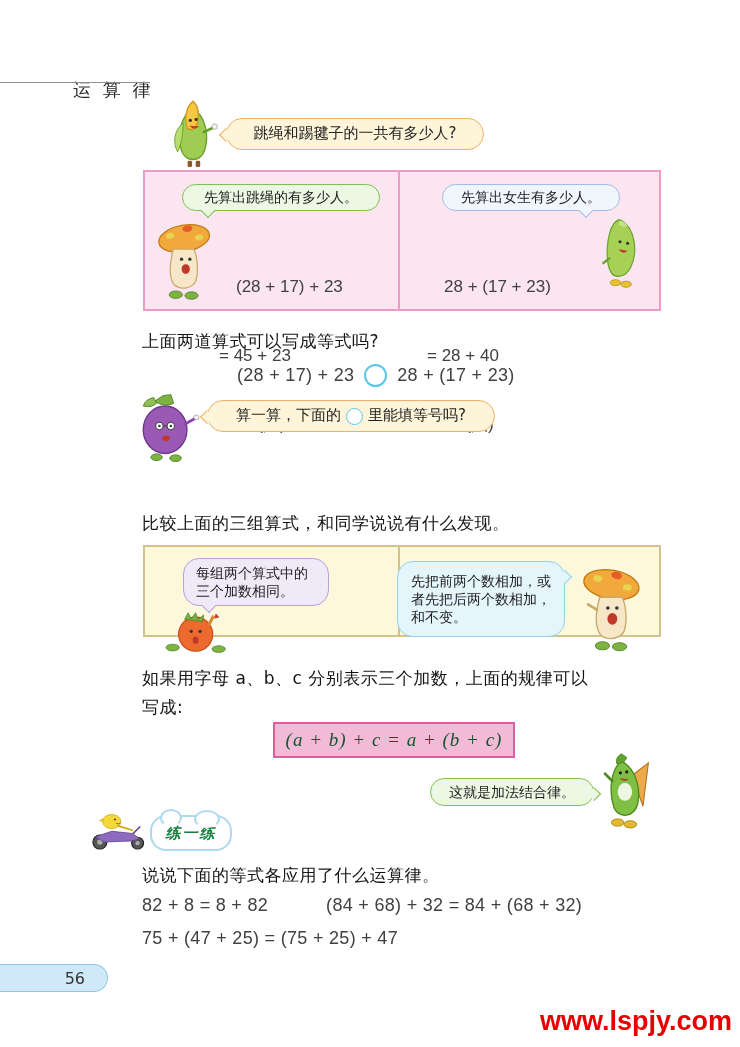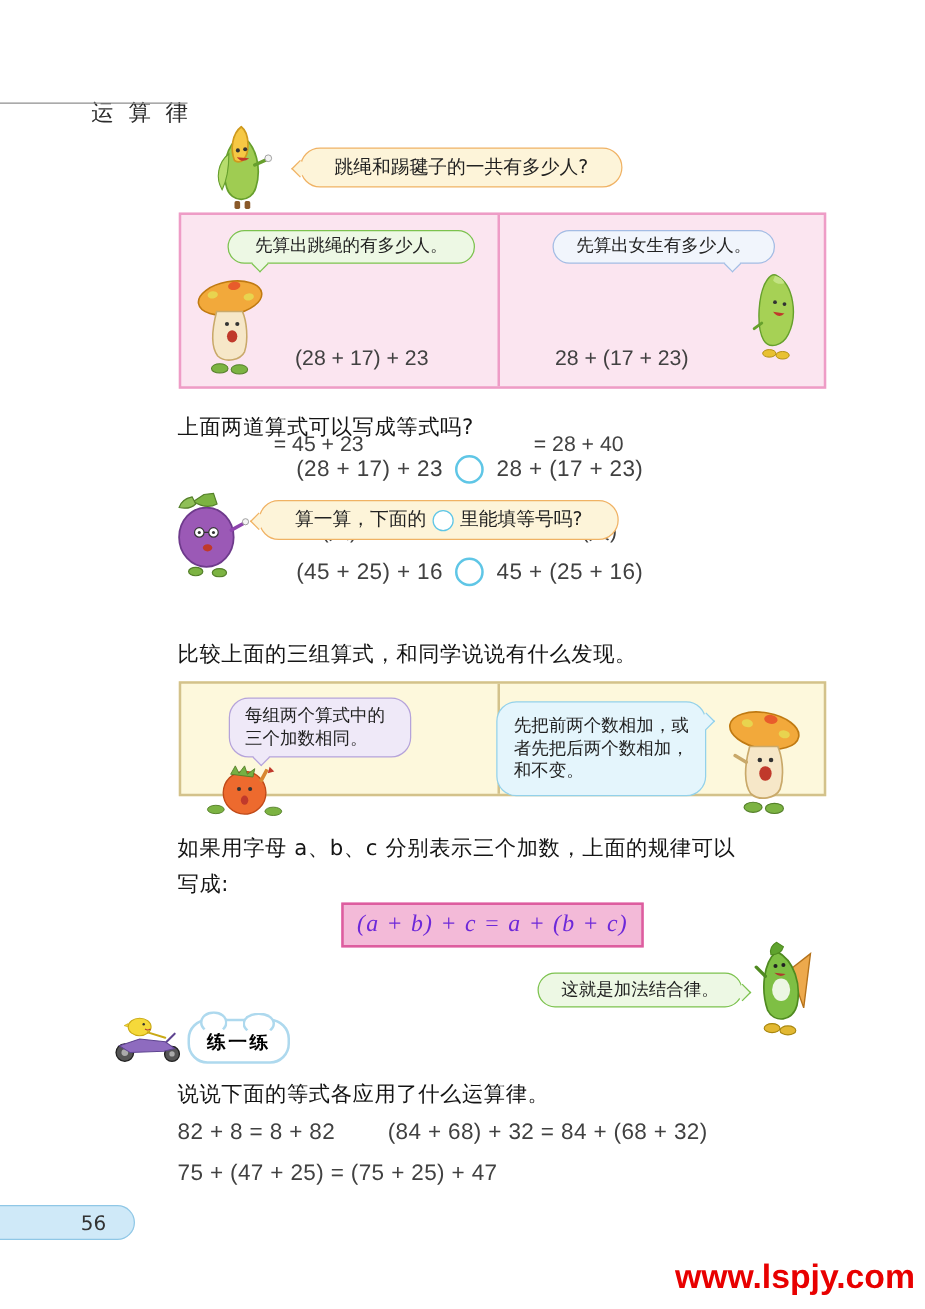--- a/index.html
+++ b/index.html
@@ -41,31 +41,31 @@
   .zh{position:absolute;font-size:17px;color:#141414;letter-spacing:0.5px;}
 
   .eqrow{position:absolute;display:flex;align-items:center;
          font-family:"Liberation Sans","DejaVu Sans",sans-serif;font-size:18px;color:#414141;letter-spacing:0.3px;}
   .circle{display:inline-block;width:19px;height:19px;border:2px solid #5fc6e6;border-radius:50%;
           background:#fff;margin:0 10px;flex:0 0 auto;}
   .circle.small{width:15px;height:15px;border-width:1.5px;margin:0 5px;}
 
   #formula-box{position:absolute;left:273px;top:722px;width:242px;height:36px;background:#f3bad8;
           border:2px solid #dd5d9f;box-sizing:border-box;display:flex;align-items:center;justify-content:center;
-          font-family:"Liberation Serif","DejaVu Serif",serif;font-style:italic;font-size:19px;color:#6d28d9;letter-spacing:1px;}
+          font-family:"Liberation Serif","DejaVu Serif",serif;font-style:italic;font-size:19px;color:#14532d;letter-spacing:1px;}
 
   
   .cloud{position:absolute;left:150px;top:815px;width:78px;height:32px;background:#fff;
          border:2px solid #aed9ee;border-radius:16px;display:flex;align-items:center;justify-content:center;
-         font-size:15px;font-weight:bold;color:#000000;letter-spacing:2px;}
+         font-size:15px;font-weight:bold;color:#15803d;letter-spacing:2px;font-style:italic;}
   .cloud::before,.cloud::after{content:"";position:absolute;background:#fff;border:2px solid #aed9ee;border-radius:50%;}
   .cloud::before{width:18px;height:14px;left:8px;top:-8px;border-bottom-color:#fff;}
   .cloud::after{width:22px;height:14px;right:10px;top:-7px;border-bottom-color:#fff;}
 
-  .practice-row{position:absolute;display:flex;gap:42px;
+  .practice-row{position:absolute;display:flex;gap:58px;
          font-family:"Liberation Sans","DejaVu Sans",sans-serif;font-size:18px;color:#414141;letter-spacing:0.3px;}
 
   #page-tab{position:absolute;left:0;top:964px;width:108px;height:28px;background:#cfe9f8;
          border:1.5px solid #8fc7e6;border-left:none;border-radius:0 15px 15px 0;box-sizing:border-box;
          display:flex;align-items:center;justify-content:flex-end;padding-right:22px;font-size:16px;color:#333;padding-left:25px;}
   #watermark{position:absolute;right:8px;top:1006px;font-family:"Liberation Sans",sans-serif;
          font-weight:bold;font-size:27px;color:#e80000;}
 
   .chr{position:absolute;}
   .chr svg{display:block;width:100%;height:100%;}
@@ -85,21 +85,21 @@
       <path d="M30 6 C22 12 20 26 24 36 C30 40 36 34 36 22 C36 13 34 9 30 6 Z" fill="#f6c844" stroke="#cf9a1e" stroke-width="1.5"></path>
       <circle cx="27" cy="27" r="1.8" fill="#333"></circle>
         <circle cx="33.5" cy="26" r="1.8" fill="#333"></circle>
       <path d="M26 33 q5 6 11 1 Z" fill="#c0392b"></path>
       <path d="M42 40 L53 35" stroke="#679f2d" stroke-width="3" stroke-linecap="round"></path>
       <circle cx="54" cy="34" r="3" fill="#f4f4f4" stroke="#999" stroke-width="0.8"></circle>
       <rect x="24" y="72" width="5" height="7" rx="1.5" fill="#8a5a2a"></rect>
       <rect x="33" y="72" width="5" height="7" rx="1.5" fill="#8a5a2a"></rect>
     </svg>
   </div>
-  <div class="bubble cream tail-l" style="left:240px;top:118px;width:258px;height:32px;">
+  <div class="bubble cream tail-l" style="left:226px;top:118px;width:258px;height:32px;">
     <span>跳绳和踢毽子的一共有多少人?</span>
   </div>
 
   <div class="panel" id="example-box">
     <div class="divider"></div>
 
     <div class="bubble greenb tail-bl" style="left:37px;top:12px;width:198px;height:27px;font-size:14px;">
       <span>先算出跳绳的有多少人。</span>
     </div>
     <div class="chr" style="left:6px;top:40px;width:62px;height:96px;">
@@ -170,25 +170,20 @@
       <ellipse cx="23" cy="73" rx="6" ry="3.5" fill="#7cb342" stroke="#55802a" stroke-width="1"></ellipse>
       <ellipse cx="43" cy="74" rx="6" ry="3.5" fill="#7cb342" stroke="#55802a" stroke-width="1"></ellipse>
     </svg>
   </div>
   <div class="bubble cream tail-l" style="left:207px;top:400px;width:288px;height:32px;">
     <span>算一算，下面的</span>
     <span class="circle small"></span>
     <span>里能填等号吗?</span>
   </div>
 
-  <div class="eqrow" style="left:237px;top:446px;">
-    <span>(45 + 25) + 16</span>
-    <span class="circle"></span>
-    <span>45 + (25 + 16)</span>
-  </div>
 
   <div class="zh" style="left:142px;top:512px;">比较上面的三组算式，和同学说说有什么发现。</div>
 
   <div class="panel" id="discussion-box">
     <div class="divider"></div>
 
     <div class="bubble purpleb tail-bl" style="left:38px;top:11px;width:146px;height:48px;font-size:14px;padding:0 12px;text-align:left;">
       <span>每组两个算式中的三个加数相同。</span>
     </div>
     <div class="chr" style="left:14px;top:62px;width:80px;height:46px;">

